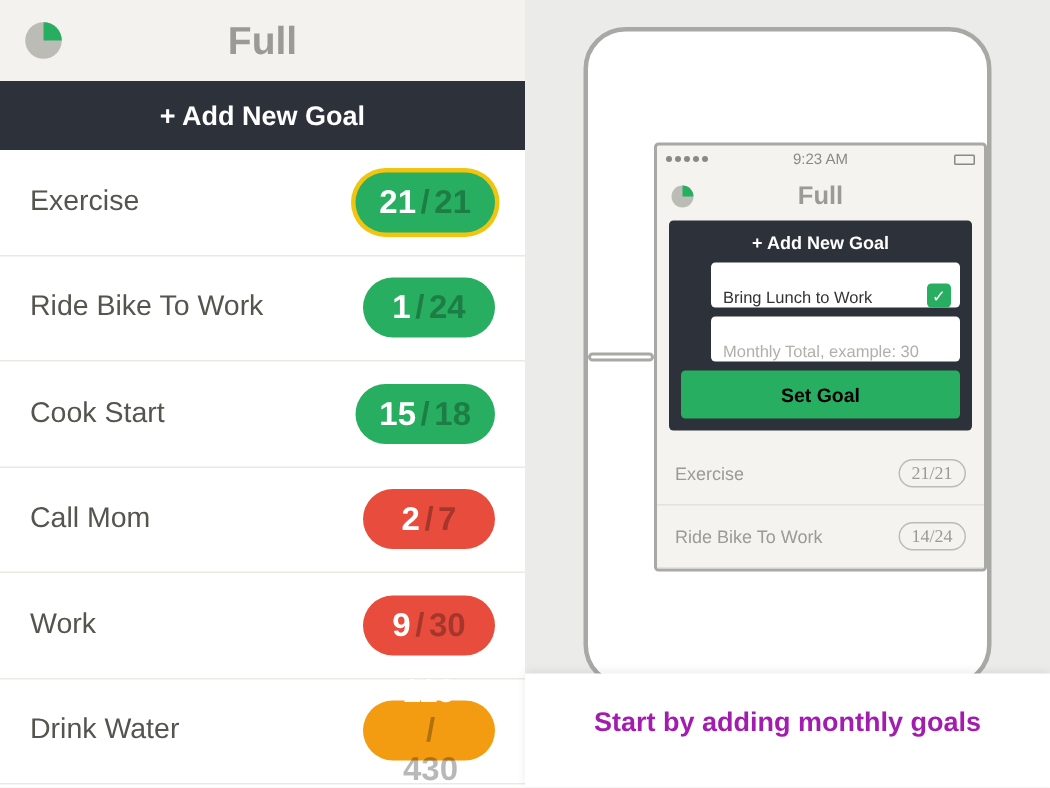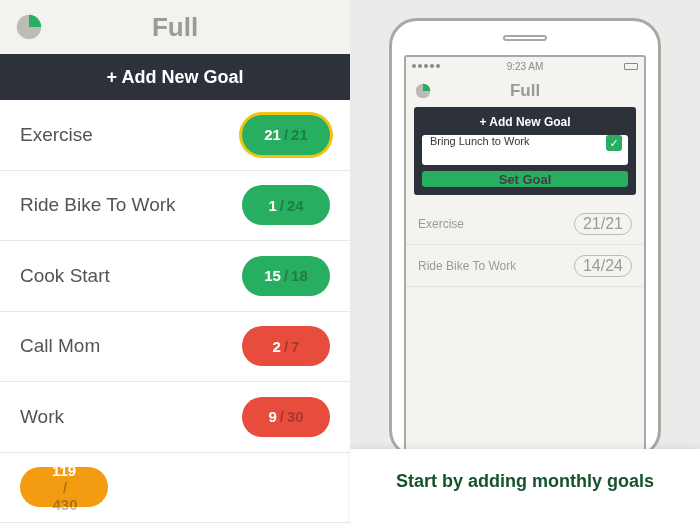--- a/index.html
+++ b/index.html
@@ -62,21 +62,21 @@
     font-size: 19px;
   }
   .pill {
     min-width: 88px;
     height: 40px;
     border-radius: 22px;
     display: flex;
     align-items: center;
     justify-content: center;
     font-weight: 700;
-    font-size: 15px;
+    font-size: 22px;
     padding: 0 16px;
   }
   .pill.green { background: #27ae60; }
   .pill.red { background: #e74c3c; }
   .pill.orange { background: #f39c12; flex-direction: column; }
   .pill.done { box-shadow: 0 0 0 3px #f1c40f; }
   .pill .current { color: #fff; }
   .pill .sep, .pill .total { color: rgba(0,0,0,0.28); font-weight: 700; margin-left: 2px; }
   .pill .sep { margin: 0 1px 0 3px; }
 
@@ -91,21 +91,20 @@
     position: relative;
   }
   .phone {
     margin-top: 18px;
     width: 272px;
     height: 440px;
     border: 3px solid #a8a8a4;
     border-radius: 28px;
     background: #fff;
     display: flex;
-    flex-direction: column;
     align-items: center;
     overflow: hidden;
   }
   .phone-top {
     height: 34px;
     display: flex;
     align-items: center;
     justify-content: center;
   }
   .speaker {
@@ -179,45 +178,46 @@
     font-size: 12px;
     text-align: center;
     font-weight: 600;
     margin-bottom: 6px;
   }
   .panel-input {
     background: #fff;
     border-radius: 3px;
     height: 30px;
     display: flex;
-    align-items: flex-start;
+    align-items: flex-end;
     padding: 0 8px;
     margin-bottom: 6px;
     font-size: 11px;
     color: #333;
     position: relative;
+    margin-left: 20px;
   }
   .panel-input.placeholder { color: #b0b0ab; }
   .check {
     position: absolute;
     right: 6px;
     width: 16px;
     height: 16px;
     background: #27ae60;
     border-radius: 3px;
     display: flex;
     align-items: center;
     justify-content: center;
     color: #fff;
     font-size: 11px;
   }
   .setgoal {
     background: #27ae60;
-    color: #404040;
-    height: 16px;
+    color: #000000;
+    height: 32px;
     border-radius: 3px;
     display: flex;
     align-items: center;
     justify-content: center;
     font-weight: 700;
     font-size: 13px;
   }
   .mini-rows { margin-top: 8px; }
   .mini-row {
     height: 42px;
@@ -226,34 +226,35 @@
     justify-content: space-between;
     padding: 0 12px;
     border-bottom: 1px solid #e3e2dd;
     color: #9b9b96;
     font-size: 12px;
   }
   .mini-pill {
     border: 1.5px solid #bcbcb6;
     border-radius: 12px;
     padding: 1px 8px;
-    font-size: 16px;
+    font-size: 12px;
+    font-family: Liberation Serif, serif;
   }
   .caption-wrap {
     position: absolute;
     bottom: 0;
     left: 0;
     width: 350px;
     background: #fff;
     padding: 20px 20px 32px 20px;
     text-align: center;
     box-shadow: 0 -2px 6px rgba(0,0,0,0.08);
   }
   .caption {
-    color: #14532d;
+    color: #a21caf;
     font-size: 18px;
     font-weight: 600;
     line-height: 1.35;
   }
 </style>
 </head>
 <body>
 
 <div class="left">
   <div class="header">
@@ -301,20 +302,21 @@
       </div>
       <div class="goal-row">
         <div class="goal-label">Work</div>
         <div class="pill red">
           <span class="current">9</span>
           <span class="sep">/</span>
           <span class="total">30</span>
         </div>
       </div>
       <div class="goal-row">
+        <div class="goal-label">Drink Water</div>
         <div class="pill orange">
           <span class="current">119</span>
           <span class="sep">/</span>
           <span class="total">430</span>
         </div>
       </div>
     </div>
 </div>
 
 <div class="right">
@@ -339,20 +341,23 @@
           <circle cx="16" cy="16" r="13" fill="#bcbcb6"></circle>
           <path d="M16 16 L16 3 A13 13 0 0 1 29 16 Z" fill="#27ae60"></path>
         </svg>
         <div class="mini-title">Full</div>
       </div>
       <div class="goal-panel">
         <div class="panel-title">+ Add New Goal</div>
         <div class="panel-input">
           <span>Bring Lunch to Work</span>
           <div class="check">✓</div>
+        </div>
+        <div class="panel-input placeholder">
+          <span>Monthly Total, example: 30</span>
         </div>
         <div class="setgoal">
           <span>Set Goal</span>
         </div>
       </div>
       <div class="mini-rows">
           <div class="mini-row">
             <span>Exercise</span>
             <span class="mini-pill">21/21</span>
           </div>

